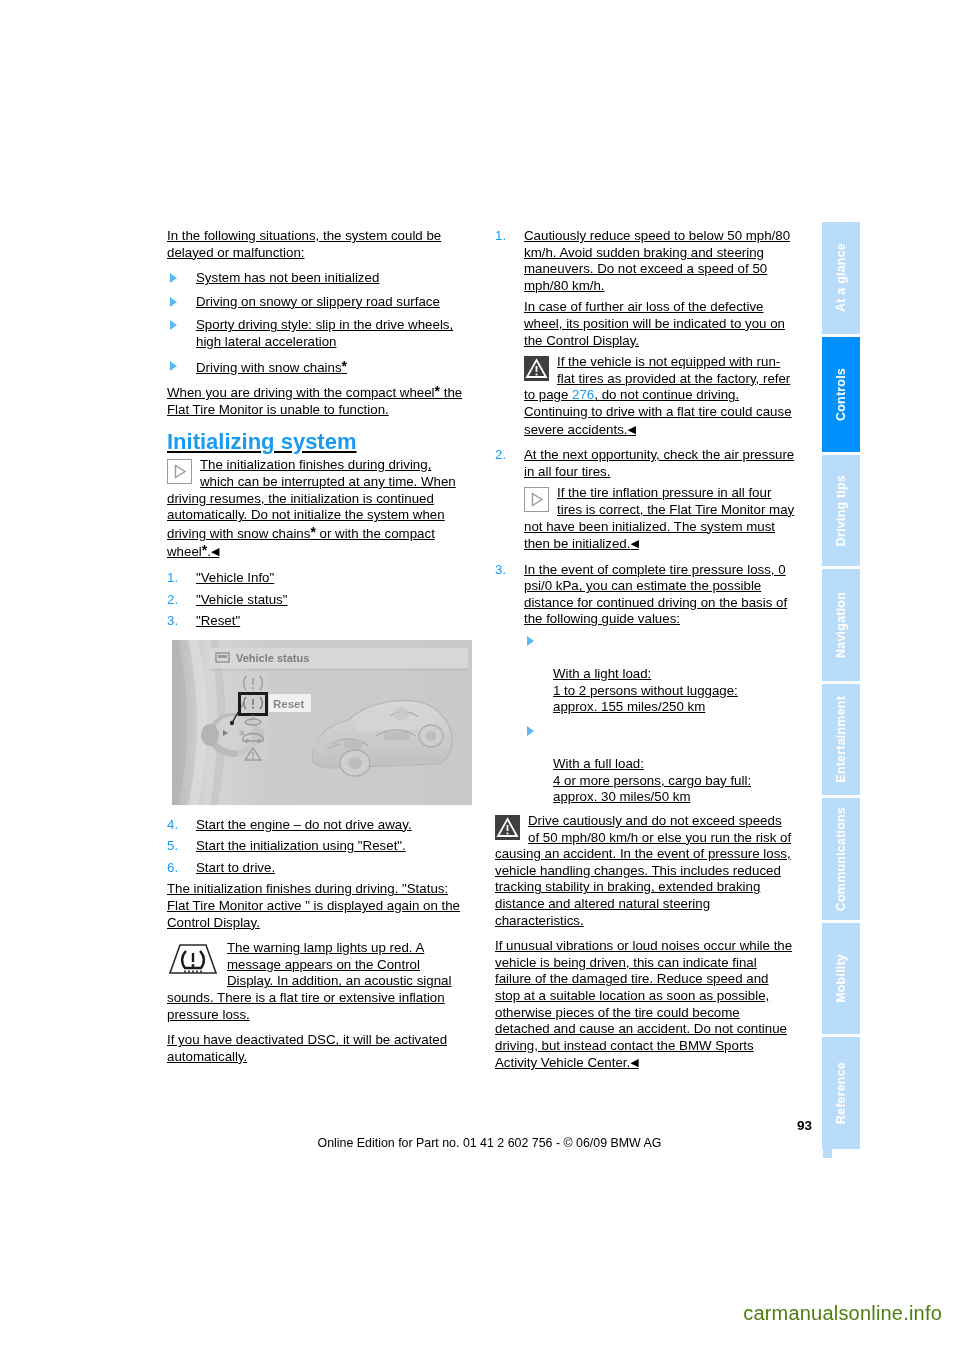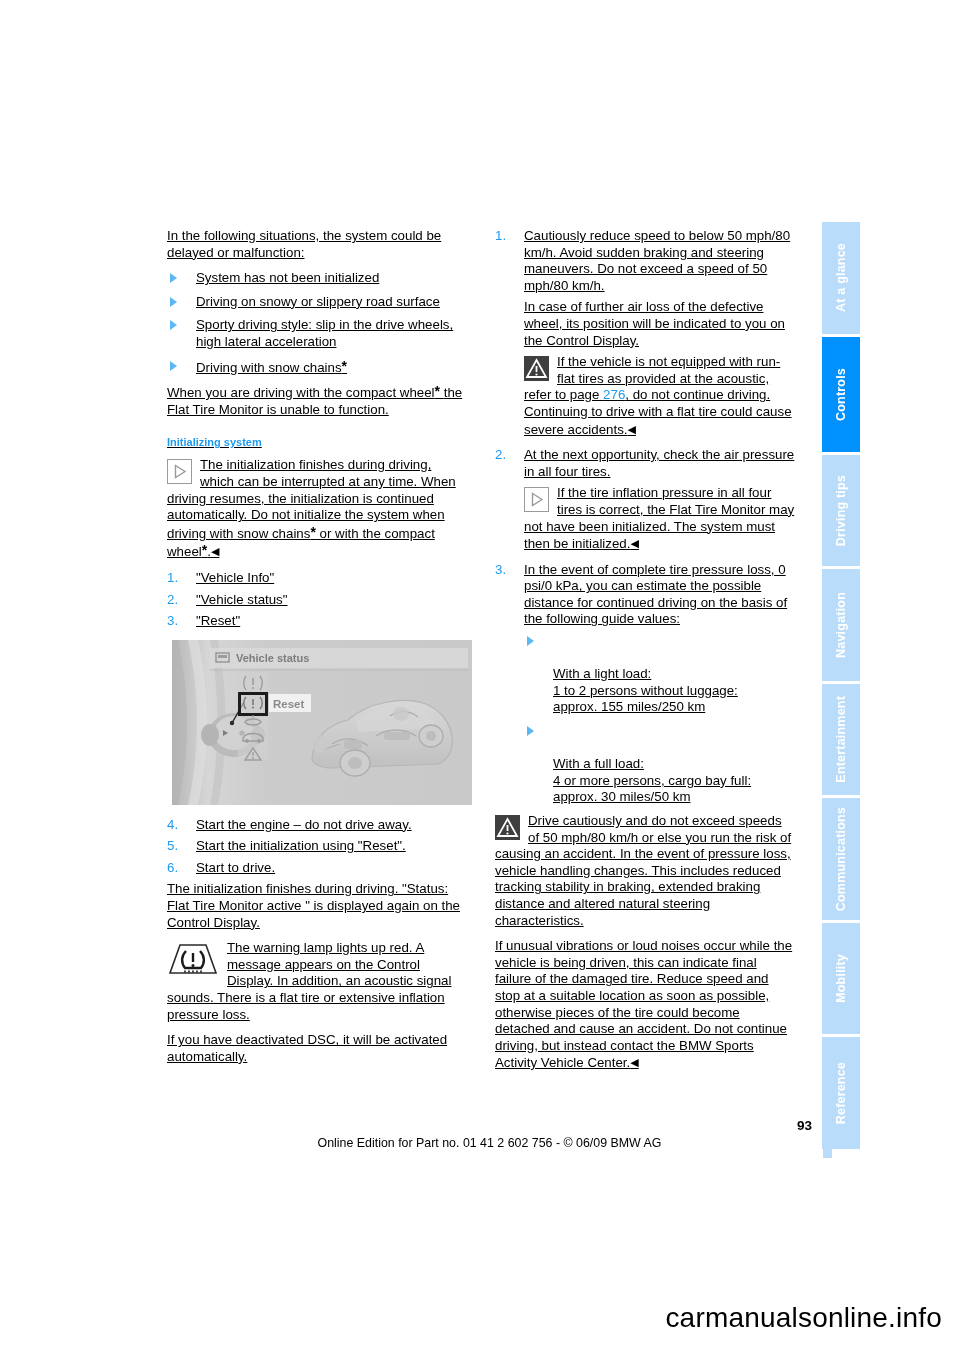--- a/index.html
+++ b/index.html
@@ -74,21 +74,21 @@
 
   p, .para {
     margin: 0 0 9px 0;
     font-size: 13.3px;
     line-height: 16.6px;
   }
   .tight { margin-bottom: 4px; }
 
   h2.heading {
     color: #1b9bf0;
-    font-size: 11px;
+    font-size: 22px;
     font-weight: bold;
     margin: 14px 0 5px 0;
     line-height: 20px;
   }
 
   
   .bullet {
     position: relative;
     padding-left: 29px;
     margin: 0 0 7px 0;
@@ -213,22 +213,22 @@
     height: 40px;
     background: #b9dcfa;
   }
 
   .watermark {
     position: absolute;
     left: 0;
     top: 1302px;
     width: 942px;
     text-align: right;
-    color: #000000;
-    font-size: 28px;
+    color: #4d7c0f;
+    font-size: 20px;
     letter-spacing: 0.2px;
   }
 </style>
 </head>
 <body>
 
 <div class="page">
 
   <div class="sidebar">
     <div class="tab" style="height:112px">
@@ -454,21 +454,21 @@
 
       <div class="noteblock" style="padding-left:29px">
         <span class="icon-warn">
           <svg width="25" height="25" viewBox="0 0 25 25">
             <rect x="0" y="0" width="25" height="25" fill="#3f3f3f"></rect>
             <polygon points="12.5,4 22,21 3,21" fill="none" stroke="#ffffff" stroke-width="1.8"></polygon>
             <line x1="12.5" y1="10" x2="12.5" y2="16" stroke="#ffffff" stroke-width="1.8"></line>
             <circle cx="12.5" cy="18.5" r="1.1" fill="#ffffff"></circle>
           </svg>
         </span>
-        <p class="note-text"><span>If the vehicle is not equipped with run-flat tires as provided at the acoustic, refer to page </span><span class="pageref">276</span><span>, do not continue driving. Continuing to drive with a flat tire could cause severe accidents.</span><span class="endmark">◀</span></p>
+        <p class="note-text"><span>If the vehicle is not equipped with run-flat tires as provided at the factory, refer to page </span><span class="pageref">276</span><span>, do not continue driving. Continuing to drive with a flat tire could cause severe accidents.</span><span class="endmark">◀</span></p>
       </div>
 
       <div class="step">
         <span class="num">2.</span>
         <span>At the next opportunity, check the air pressure in all four tires.</span>
       </div>
 
       <div class="noteblock" style="padding-left:29px">
         <span class="icon-note">
           <svg width="19" height="19" viewBox="0 0 19 19">

